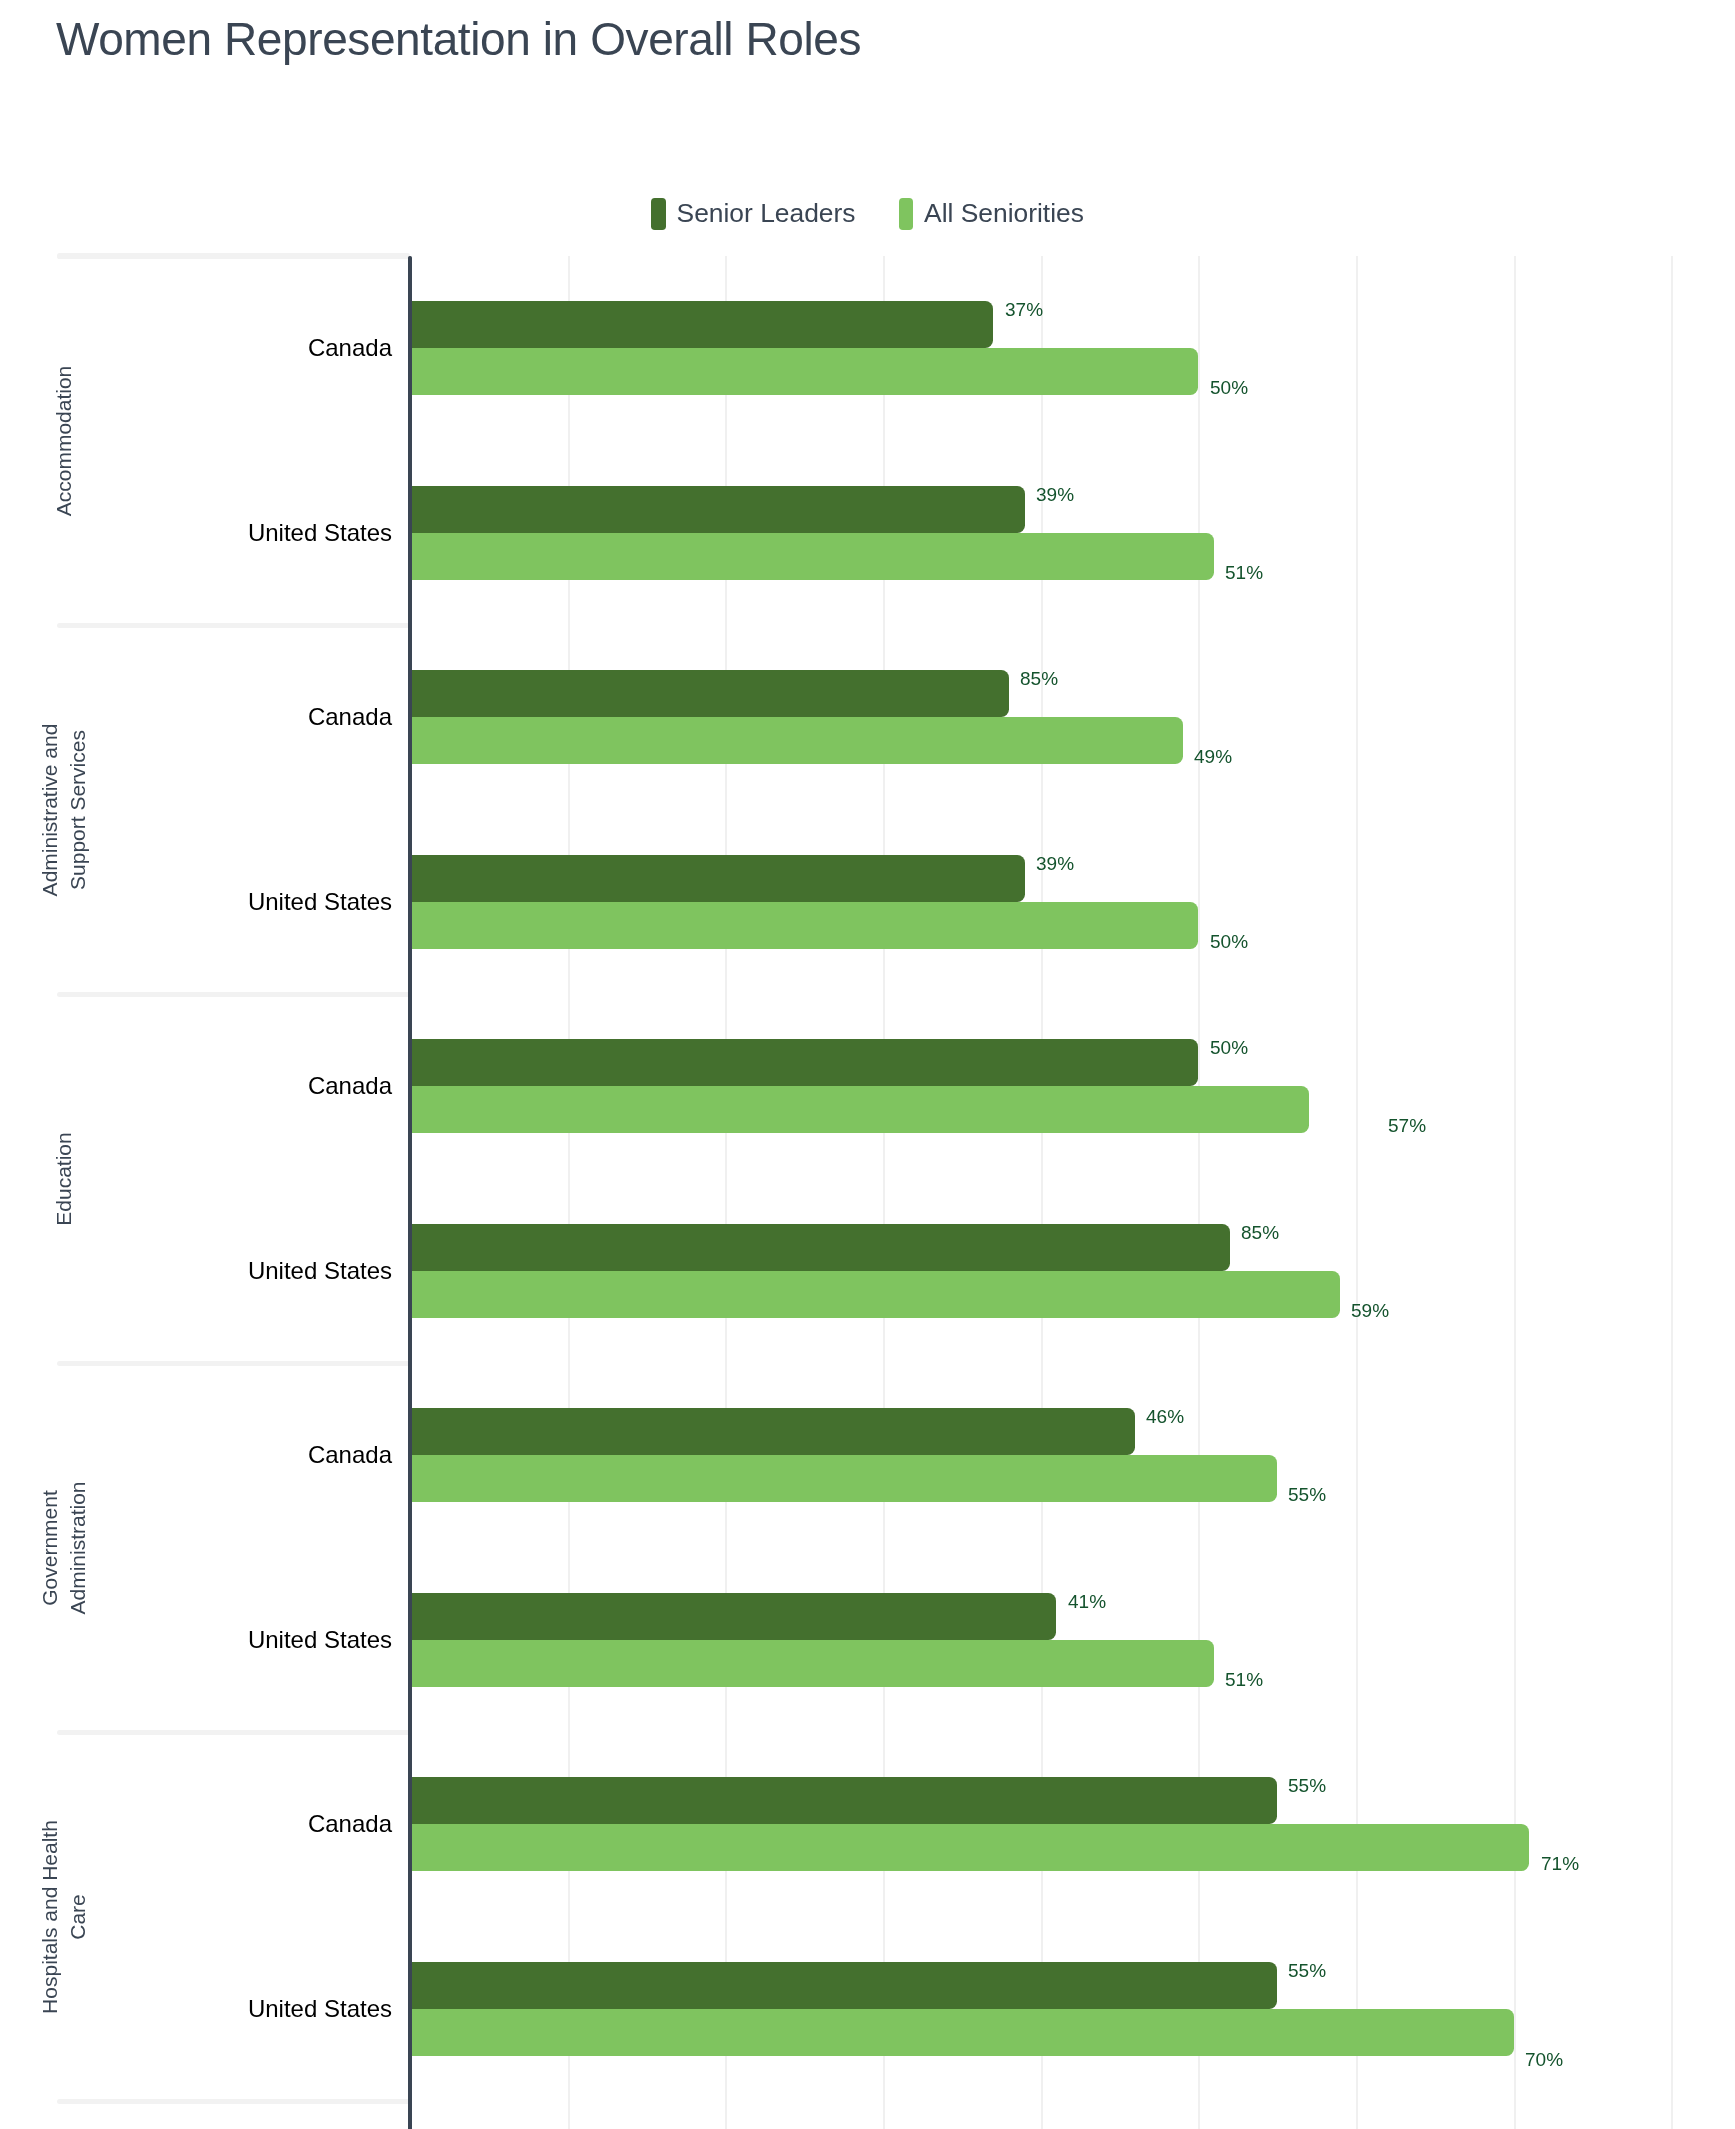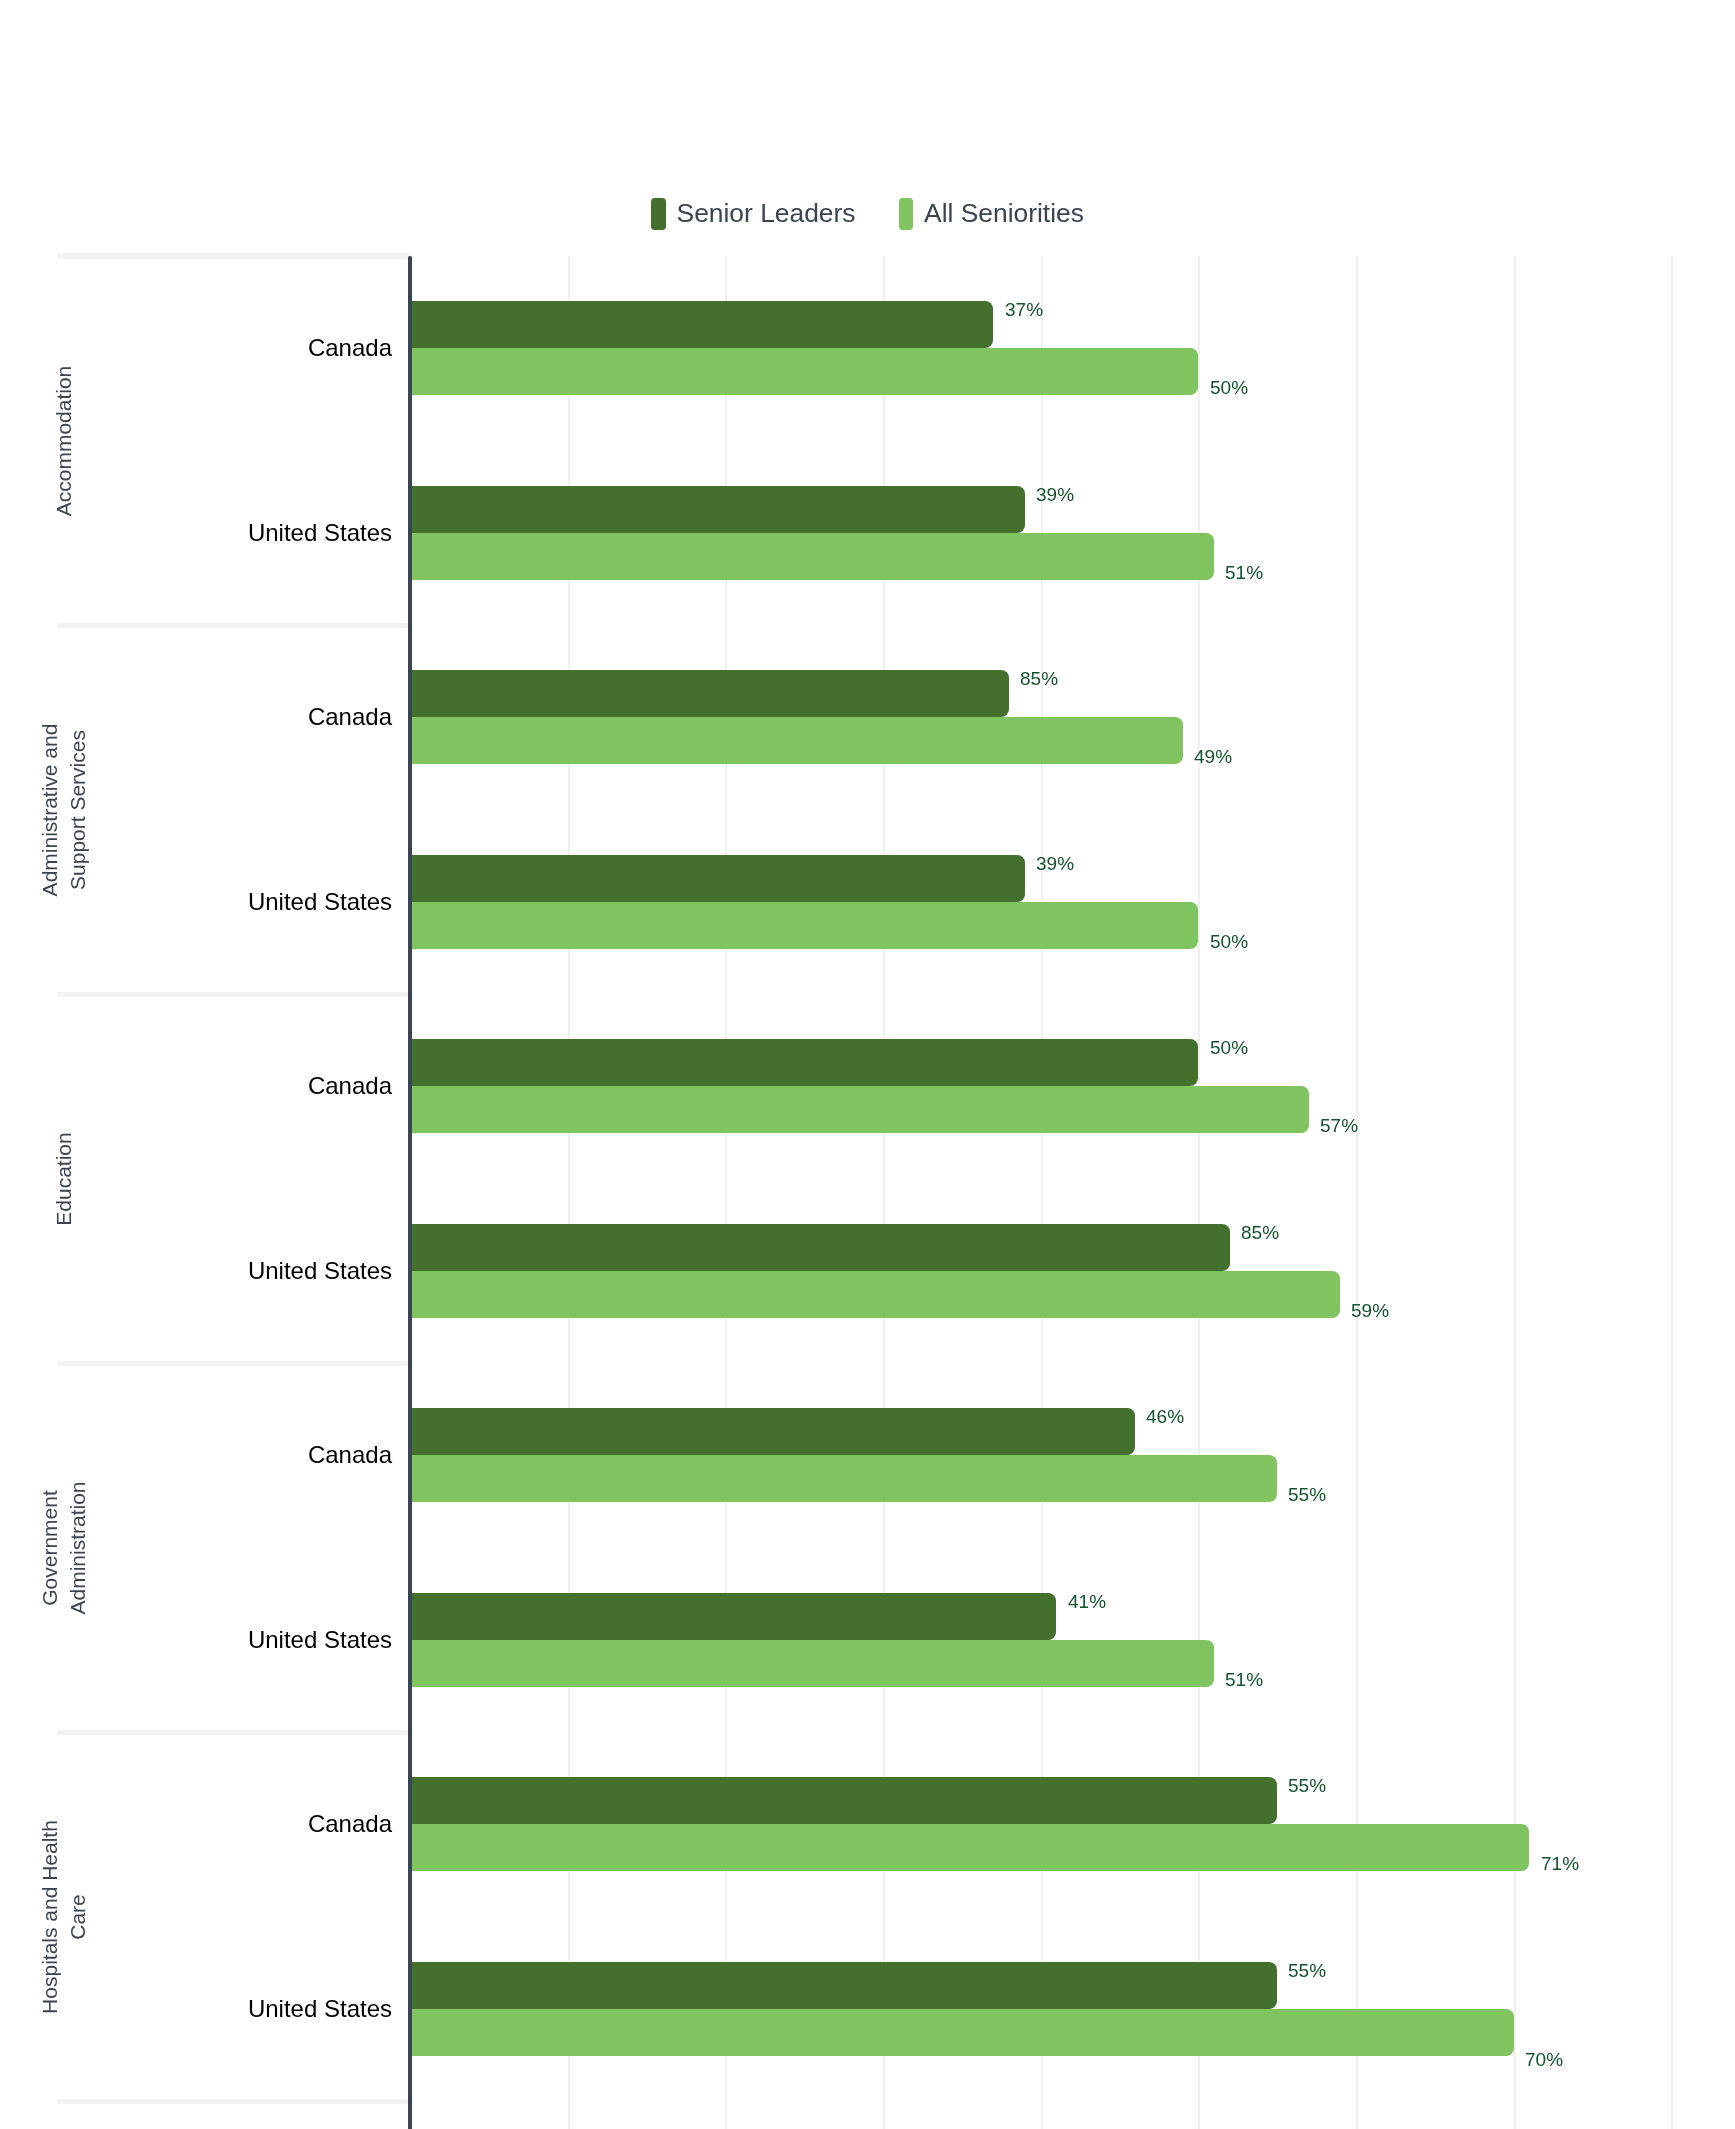--- a/index.html
+++ b/index.html
@@ -162,20 +162,21 @@
     font-size: 19px;
     color: #14532d;
     white-space: nowrap;
     z-index: 4;
   }
 </style>
 </head>
 <body>
 
 <div id="title-block">
+  <div class="title-line">Women Representation in Overall Roles</div>
 </div>
 
 <div id="legend">
     <div class="legend-item">
       <div class="legend-swatch" style="background: rgb(68, 112, 46);"></div>
       <div class="legend-label">Senior Leaders</div>
     </div>
     <div class="legend-item">
       <div class="legend-swatch" style="background: rgb(127, 196, 95);"></div>
       <div class="legend-label">All Seniorities</div>
@@ -241,21 +242,21 @@
       <div class="section-label">
         <div class="section-label-text">
           <div>Education</div>
         </div>
       </div>
       <div class="country-group" style="top: 0px; height: 185px;">
         <div class="country-label" style="top: 78px;">Canada</div>
         <div class="bar senior" style="left: 410px; top: 45px; width: 788px;"></div>
         <div class="bar-value" style="left: 1210px; top: 43px;">50%</div>
         <div class="bar all" style="left: 410px; top: 92px; width: 899px;"></div>
-        <div class="bar-value" style="left: 1320px; top: 121px;">57%</div>
+        <div class="bar-value" style="left: 1388px; top: 121px;">57%</div>
       </div>
       <div class="country-group" style="top: 185px; height: 185px;">
         <div class="country-label" style="top: 78px;">United States</div>
         <div class="bar senior" style="left: 410px; top: 45px; width: 820px;"></div>
         <div class="bar-value" style="left: 1241px; top: 43px;">85%</div>
         <div class="bar all" style="left: 410px; top: 92px; width: 930px;"></div>
         <div class="bar-value" style="left: 1351px; top: 121px;">59%</div>
       </div>
     </div>
     <div class="section" style="top: 1107px; height: 369px;">

